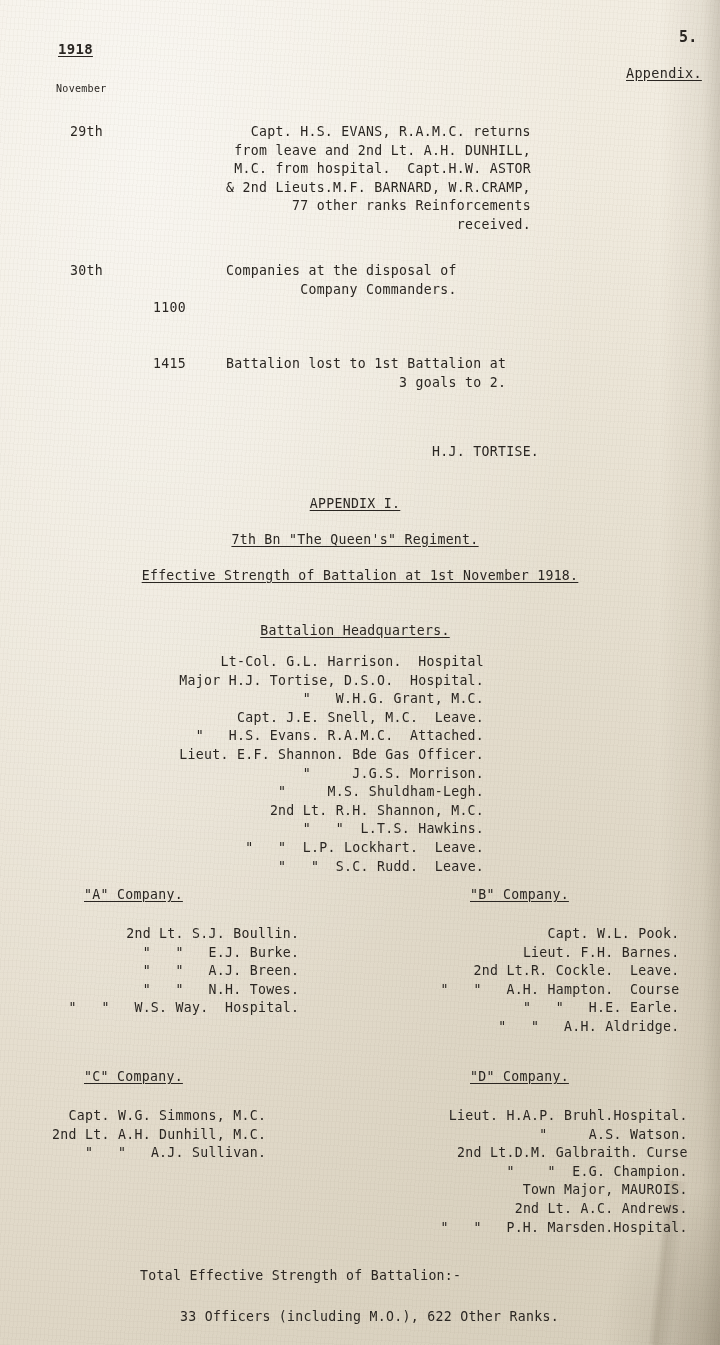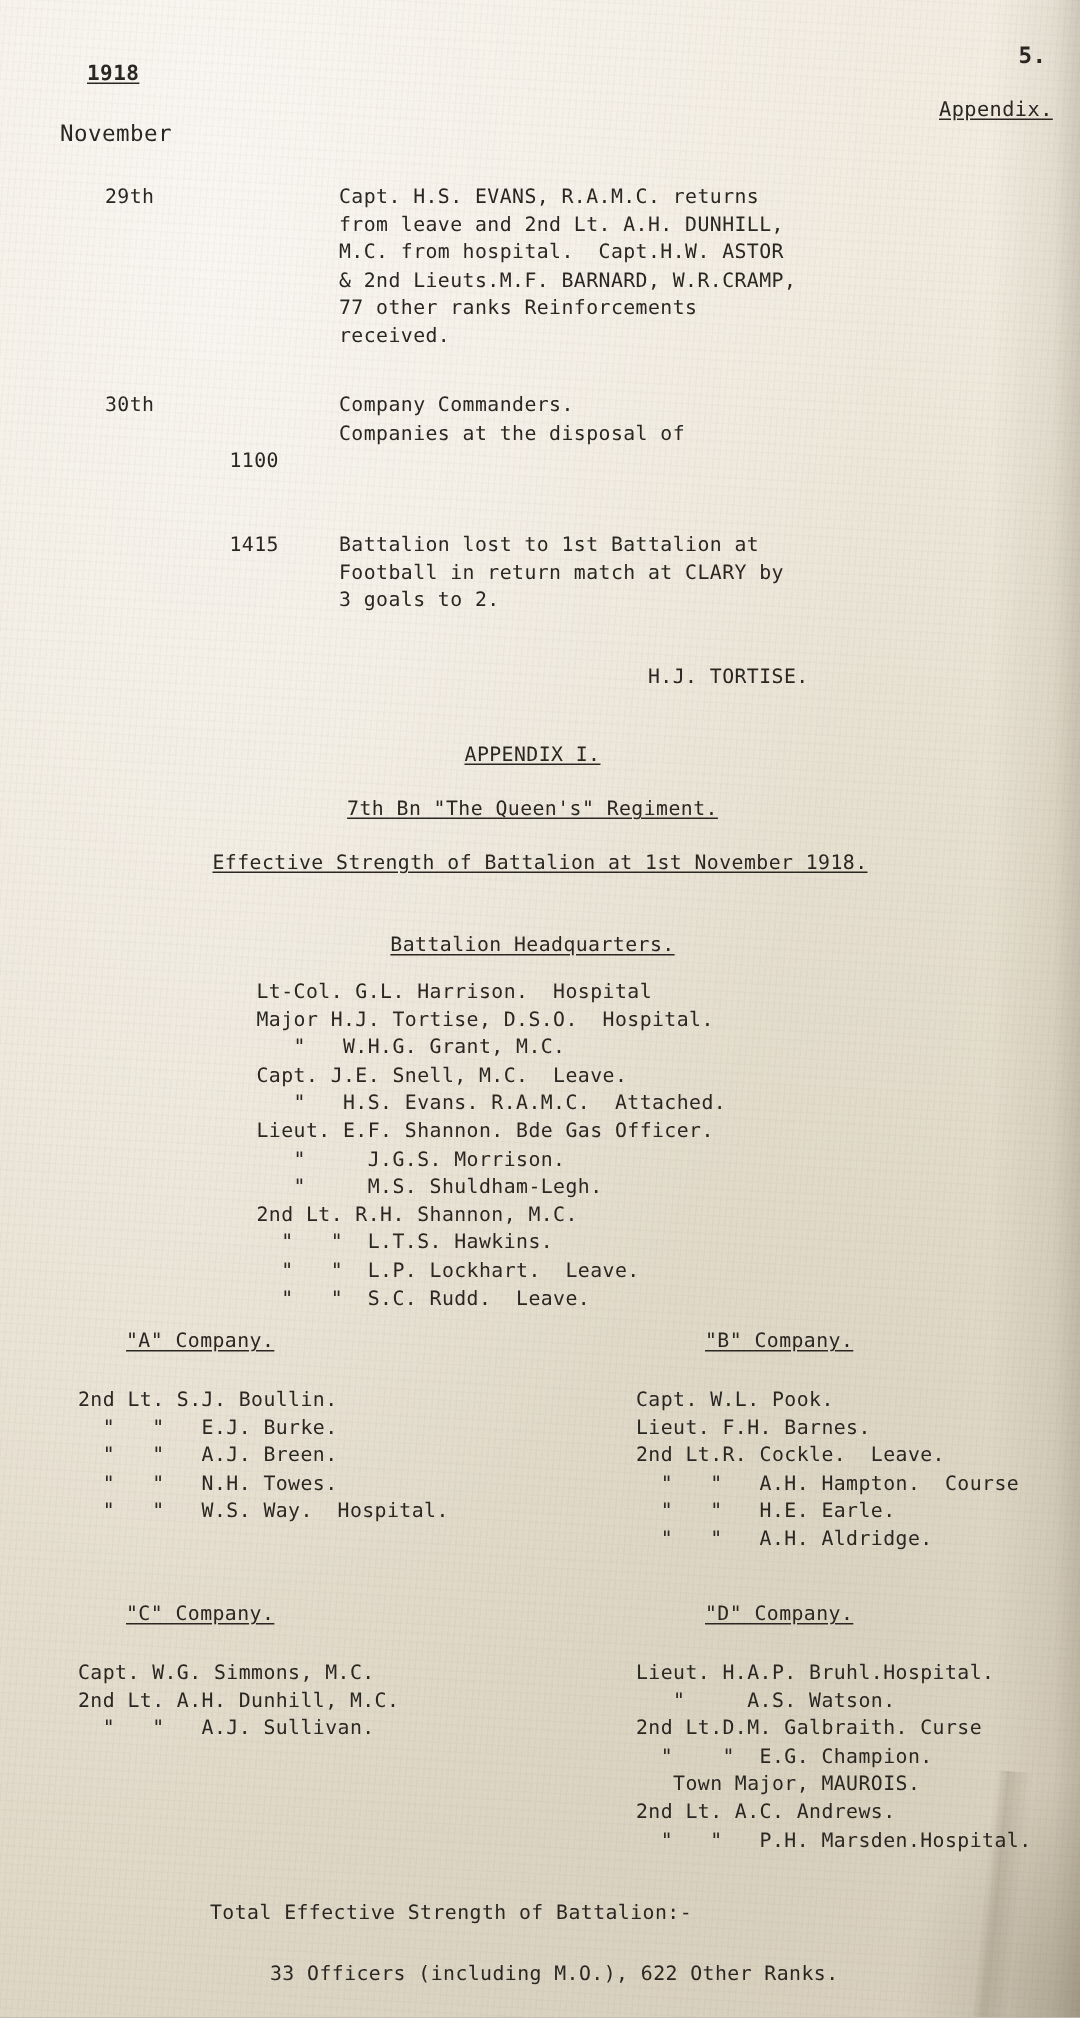--- a/index.html
+++ b/index.html
@@ -77,61 +77,60 @@
     mix-blend-mode: multiply;
   }
   .corner-shadow {
     position: absolute;
     z-index: 3;
     right: 0; bottom: 0;
     width: 120px; height: 160px;
     background: radial-gradient(ellipse at 100% 100%, rgba(80,70,50,0.25), rgba(0,0,0,0) 70%);
     pointer-events: none;
   }
-  .blk { position: absolute; }
+  .blk { position: absolute; text-align: right; }
   .blk .ln { white-space: pre; }
 </style>
 </head>
 <body>
 
 <div class="page">
 
   <div class="smudge" style="left:150px; top:430px;">&nbsp;</div>
   <div class="crease" style="left:640px; top:1180px; width:40px; height:165px; transform:rotate(6deg);"></div>
   <div class="corner-shadow"></div>
 
   <div class="sheet">
 
     <div class="t u bold" style="left:58px; top:40px; font-size:14px;">1918</div>
     <div class="t bold" style="left:679px; top:28px; font-size:15px;">5.</div>
     <div class="t u" style="left:626px; top:64px; font-size:13.5px;">Appendix.</div>
-    <div class="t" style="left:40px; top:80px; font-size:15px;">November</div>
+    <div class="t" style="left:56px; top:80px; font-size:10px;">November</div>
 
     <div class="t" style="left:70px; top:123px;">29th</div>
     <div class="blk" style="left:226px; top:123px;">
       <div class="ln">Capt. H.S. EVANS, R.A.M.C. returns</div>
       <div class="ln">from leave and 2nd Lt. A.H. DUNHILL,</div>
       <div class="ln">M.C. from hospital.  Capt.H.W. ASTOR</div>
       <div class="ln">&amp; 2nd Lieuts.M.F. BARNARD, W.R.CRAMP,</div>
       <div class="ln">77 other ranks Reinforcements</div>
       <div class="ln">received.</div>
     </div>
 
     <div class="t" style="left:70px; top:262px;">30th</div>
     <div class="blk" style="left:226px; top:262px;">
+      <div class="ln">Companies at the disposal of</div>
       <div class="ln">Company Commanders.</div>
-      <div class="ln">Companies at the disposal of</div>
     </div>
 
     <div class="t" style="left:153px; top:299px;">1100</div>
 
     <div class="t" style="left:153px; top:355px;">1415</div>
     <div class="blk" style="left:226px; top:355px;">
       <div class="ln">Battalion lost to 1st Battalion at</div>
-      <div class="ln">Football in return match at CLARY by</div>
       <div class="ln">3 goals to 2.</div>
     </div>
 
     <div class="t" style="left:432px; top:443px;">H.J. TORTISE.</div>
 
     <div class="t u" style="left:355px; top:495px; transform:translateX(-50%);">APPENDIX I.</div>
     <div class="t u" style="left:355px; top:531px; transform:translateX(-50%);">7th Bn "The Queen's" Regiment.</div>
     <div class="t u" style="left:360px; top:567px; transform:translateX(-50%);">Effective Strength of Battalion at 1st November 1918.</div>
 
     <div class="t u" style="left:355px; top:622px; transform:translateX(-50%);">Battalion Headquarters.</div>

